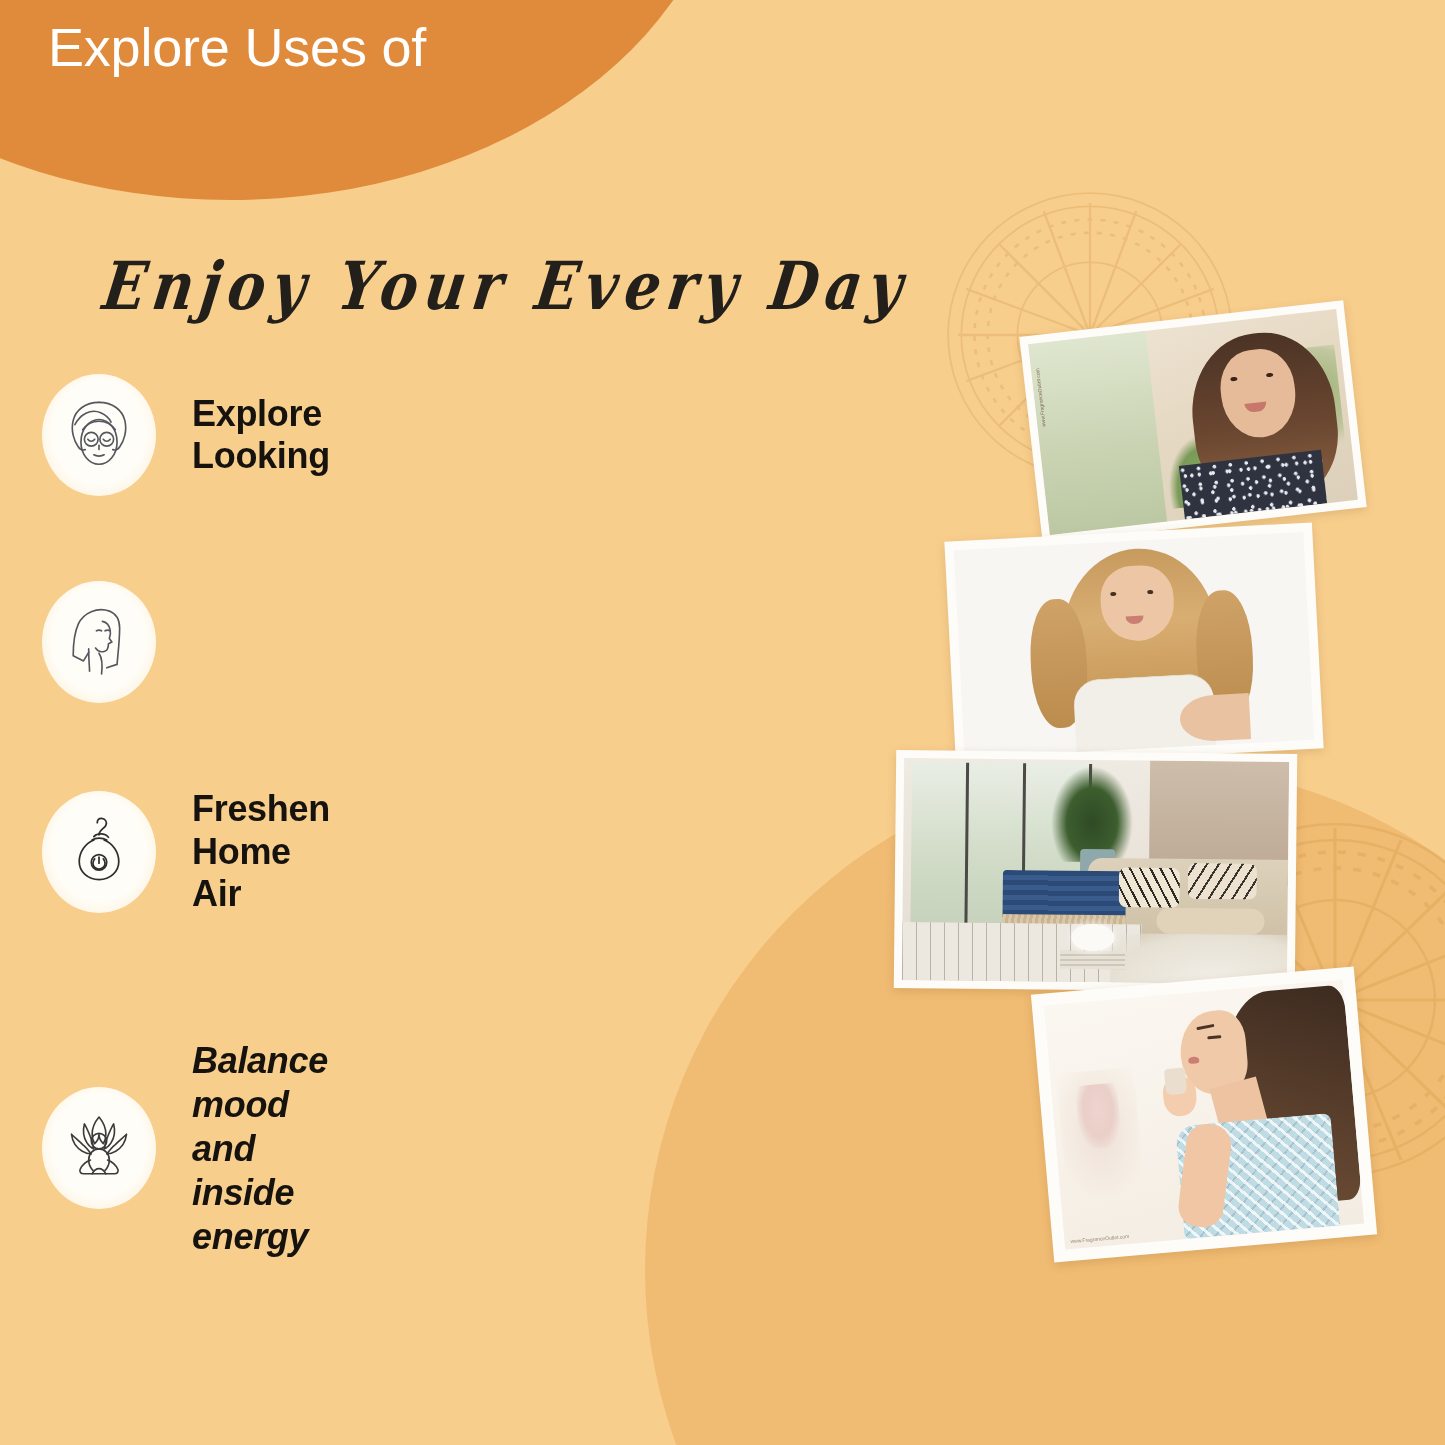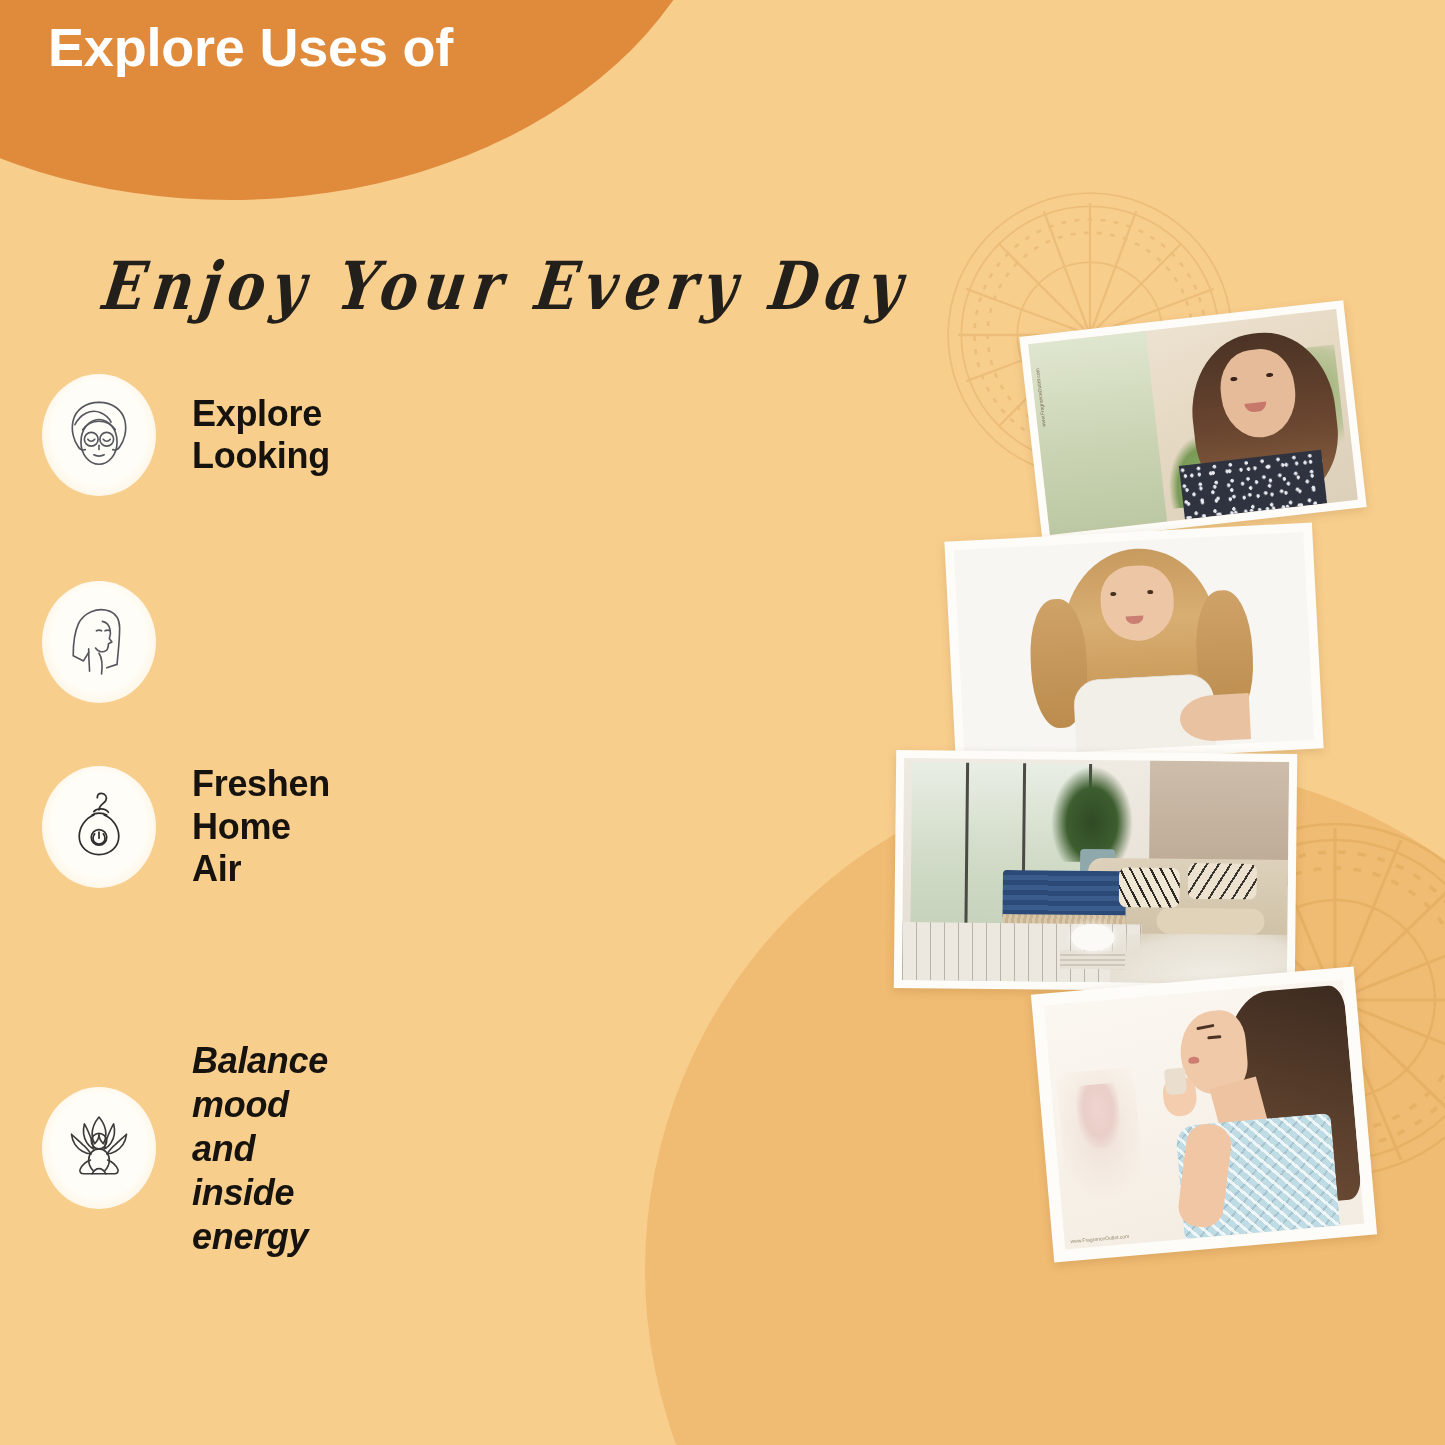--- a/index.html
+++ b/index.html
@@ -65,21 +65,21 @@
     z-index: 2;
   }
   .header-title {
     position: absolute;
     left: 48px;
     top: 18px;
     width: 560px;
     z-index: 3;
     color: #ffffff;
     font-size: 54px;
-    font-weight: bold;
+    font-weight: normal;
     line-height: 1.08;
     letter-spacing: -0.2px;
   }
   .header-title .line { display: block; }
 
   
   .script-heading {
     position: absolute;
     left: 104px;
     top: 252px;
@@ -102,21 +102,21 @@
     top: 0;
     z-index: 5;
   }
   .feature-row {
     position: absolute;
     display: flex;
     align-items: center;
   }
   .feature-row.r1 { left: 34px; top: 370px; }
   .feature-row.r2 { left: 34px; top: 577px; }
-  .feature-row.r3 { left: 34px; top: 762px; }
+  .feature-row.r3 { left: 34px; top: 787px; }
   .feature-row.r4 { left: 34px; top: 1037px; }
 
   .icon-badge {
     position: relative;
     width: 130px;
     height: 130px;
     flex: 0 0 130px;
     display: flex;
     align-items: center;
     justify-content: center;

